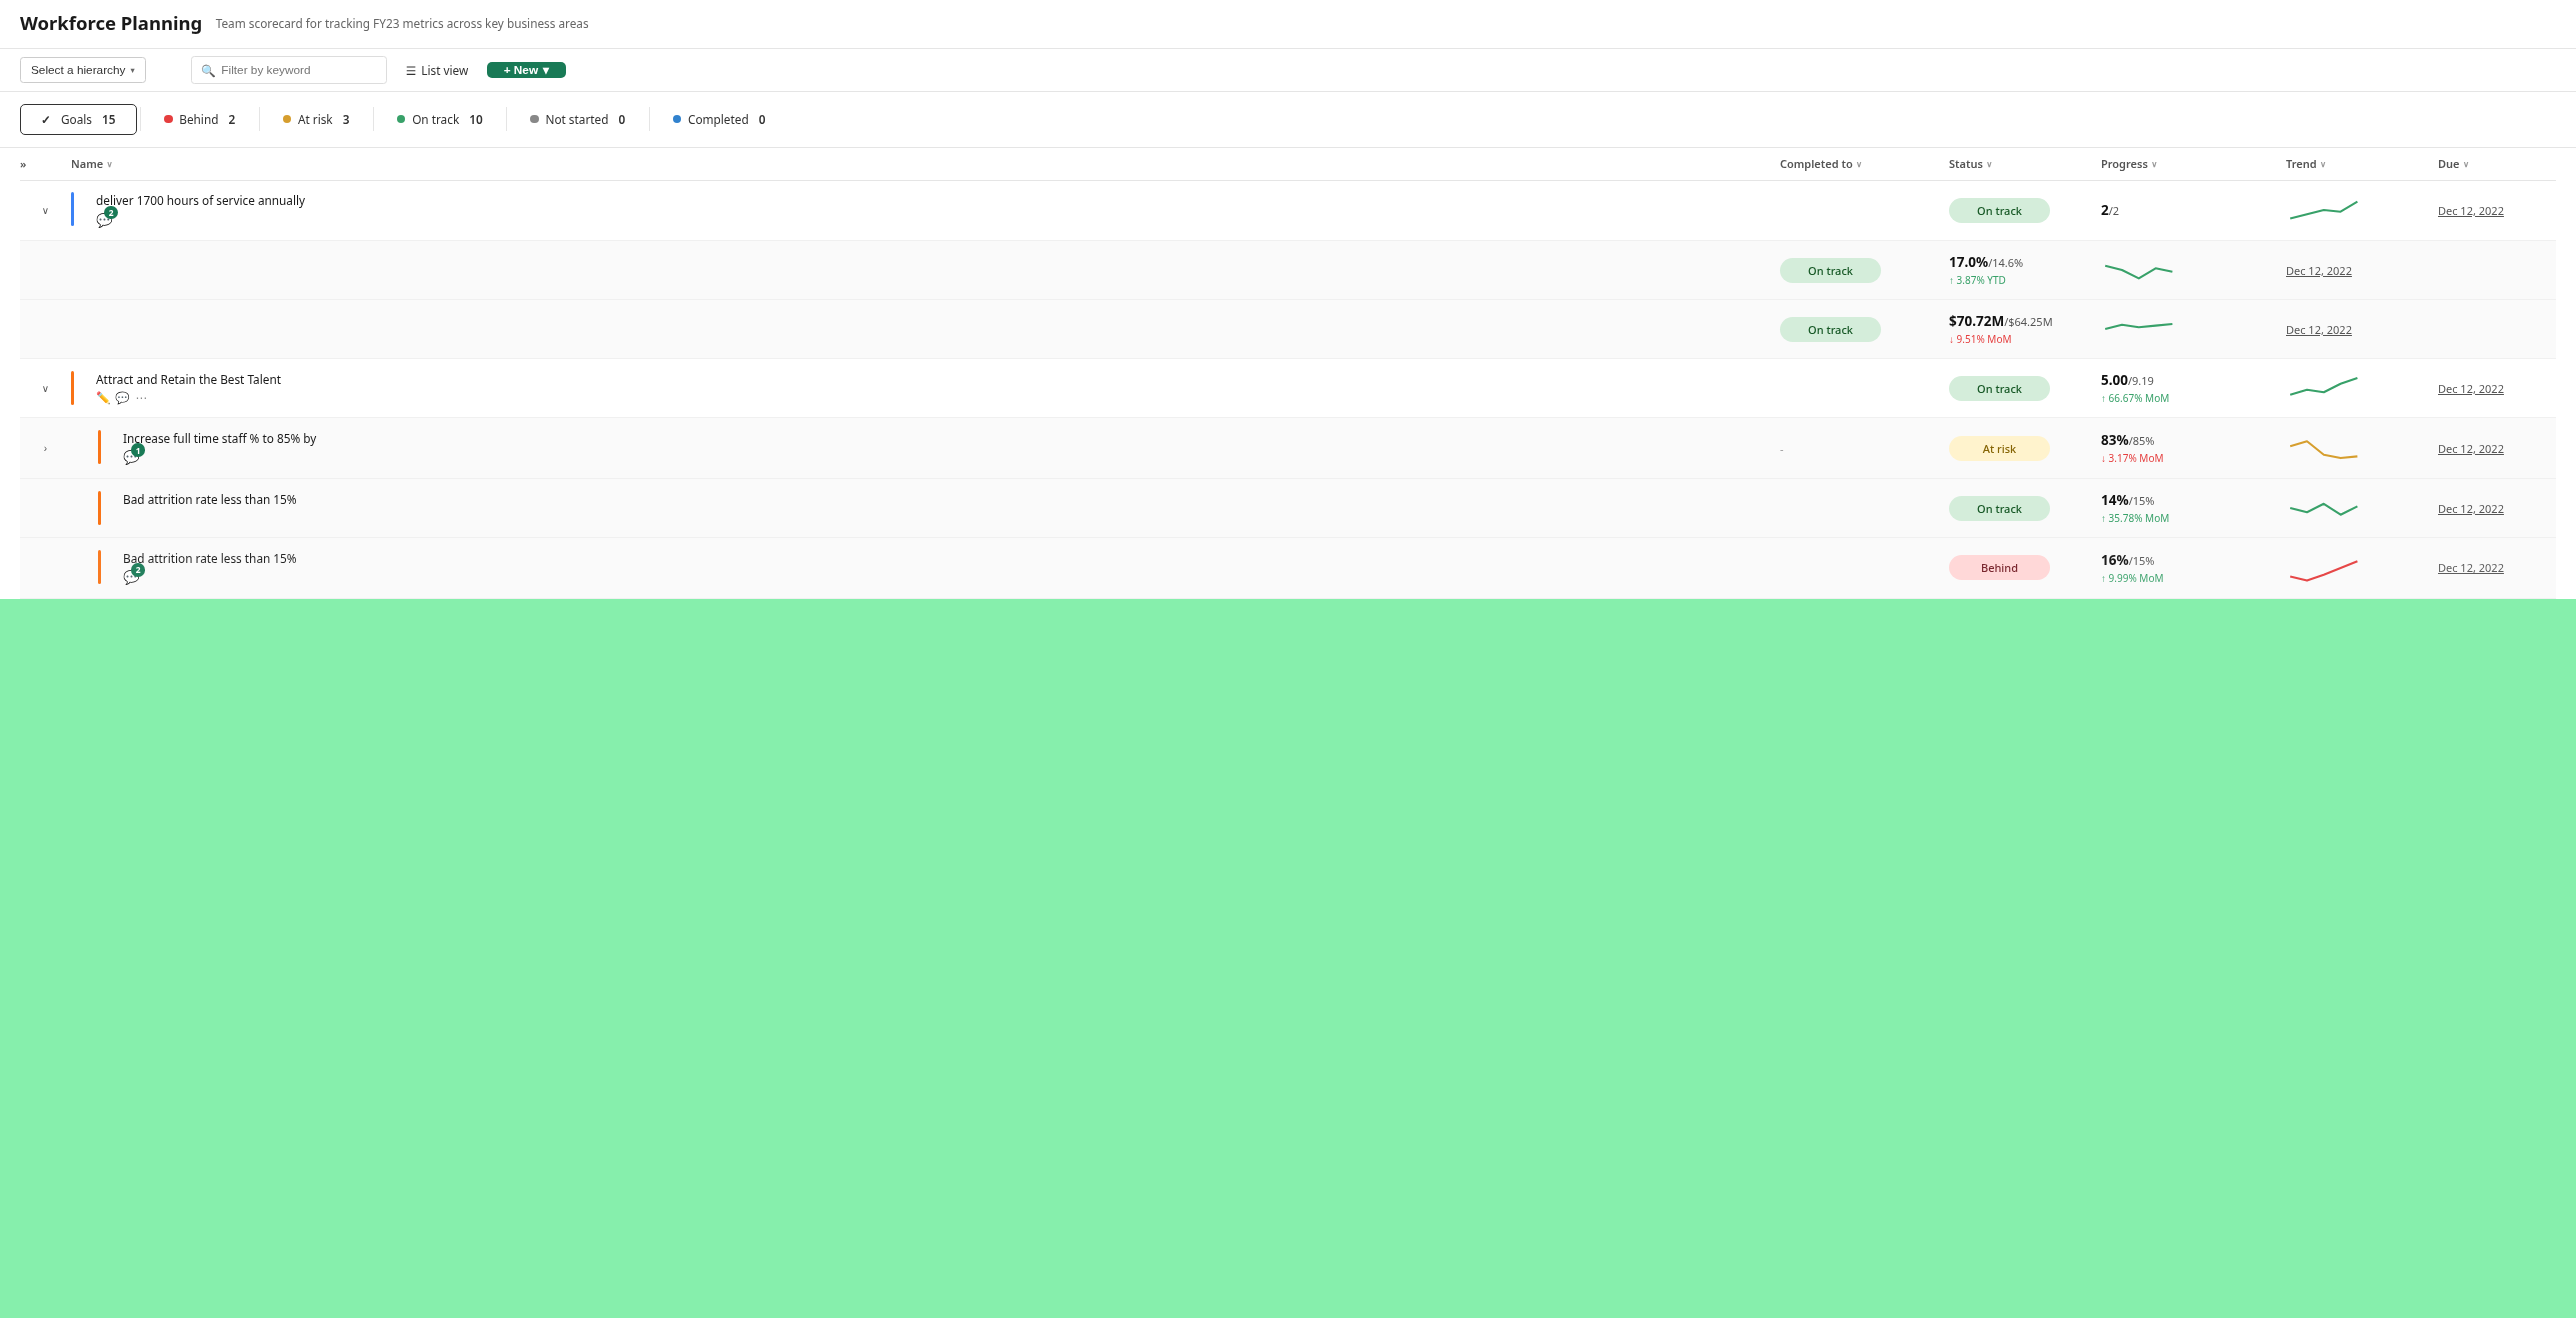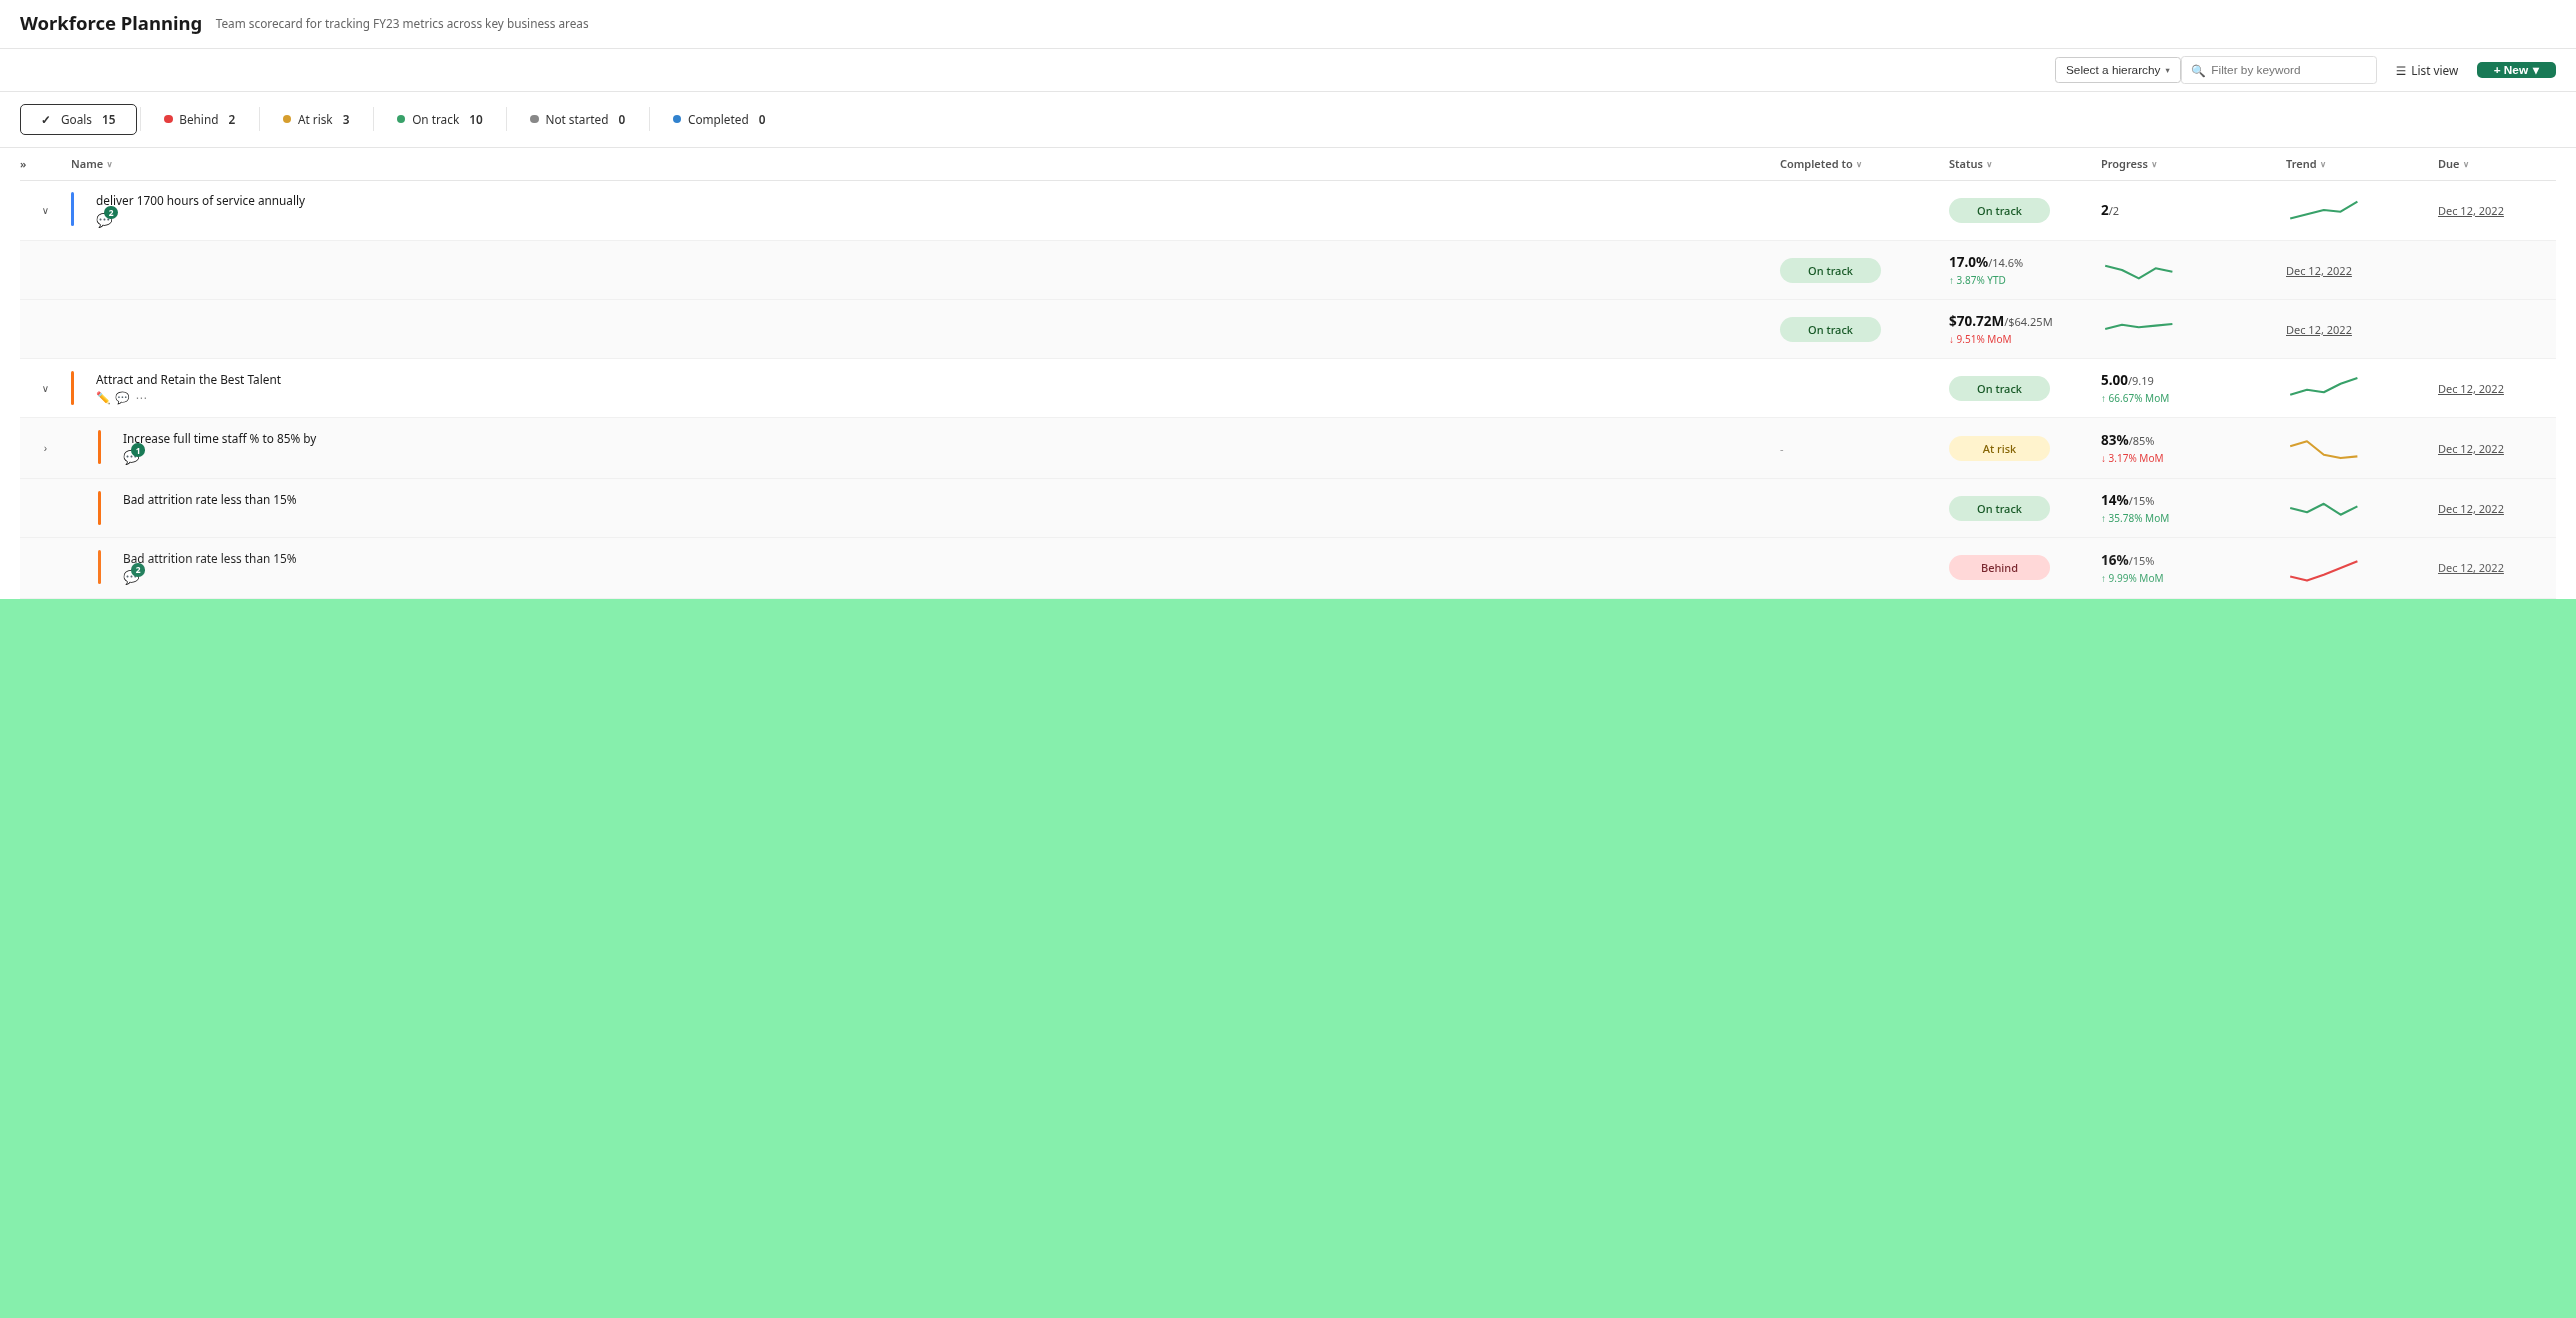--- a/index.html
+++ b/index.html
@@ -7,21 +7,21 @@
 
     .app-container { background: #86efac; min-height: 100vh; }
 
     
     .header { padding: 10px 20px 6.7px 20px; border-bottom: 0.8px solid #e5e5e5; background: #fff; }
     .header-top { display: flex; align-items: center; gap: 13.5px; margin-bottom: 6.7px; }
     .header-title { font-size: 18.5px; font-weight: 700; color: #1a1a1a; }
     .header-subtitle { font-size: 11.8px; color: #666; }
 
     
-    .toolbar { display: flex; align-items: center; justify-content: flex-end; padding: 6.7px 20px; border-bottom: 0.8px solid #e5e5e5; background: #fff; }
+    .toolbar { display: flex; align-items: center; justify-content: flex-start; padding: 6.7px 20px; border-bottom: 0.8px solid #e5e5e5; background: #fff; gap: 45px; }
     .toolbar-left { display: flex; align-items: center; gap: 6.7px; }
     .hierarchy-btn { display: flex; align-items: center; gap: 5px; padding: 5px 10px; border: 0.8px solid #ccc; border-radius: 3.4px; cursor: pointer; background: #fff; font-size: 11.8px; color: #333; }
     .hierarchy-btn .chevron { font-size: 8.4px; color: #666; }
     .toolbar-right { display: flex; align-items: center; gap: 10px; }
     .search-box { display: flex; align-items: center; gap: 5px; border: 0.8px solid #ddd; border-radius: 3.4px; padding: 5px 10px; background: #fff; min-width: 169px; }
     .search-box input { border: none; outline: none; font-size: 11.8px; color: #333; width: 100%; background: transparent; }
     .search-icon { color: #888; font-size: 11.8px; }
     .list-view-btn { display: flex; align-items: center; gap: 5px; padding: 5px 8.4px; cursor: pointer; color: #333; font-size: 11.8px; border-radius: 3.4px; }
     .new-btn { display: flex; align-items: center; gap: 5px; padding: 1px 17px; background: #197a56; color: #fff; border: none; border-radius: 5px; cursor: pointer; font-size: 11.8px; font-weight: 600; }
 

